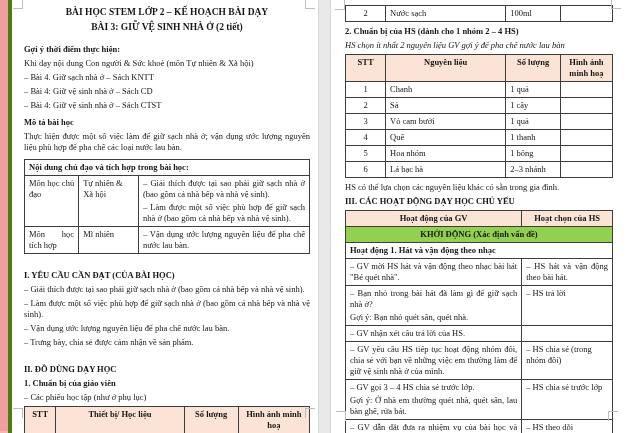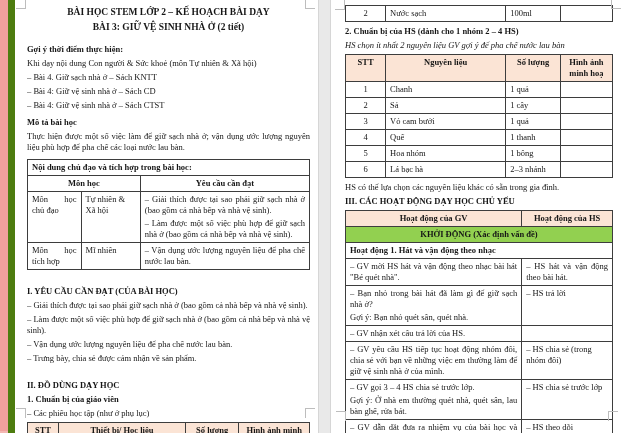--- a/index.html
+++ b/index.html
@@ -5,21 +5,21 @@
   html,body{margin:0;padding:0;}
   body{
     width:640px;height:433px;position:relative;overflow:hidden;
     background:#ffffff;
     font-family:"Liberation Serif","DejaVu Serif",serif;
     color:#161616;
   }
   .pink-strip{position:absolute;left:0;top:0;width:8px;height:433px;background:#f0a09c;}
   .pink-bottom{position:absolute;left:0;bottom:0;width:640px;height:2px;background:#f4b6b2;}
   .page{position:absolute;top:0;height:433px;background:#ffffff;box-sizing:border-box;overflow:hidden;}
-  .page.left{left:8px;width:310px;border-left:7px solid #4d7c0f;padding:4px 8px 0 12px;}
+  .page.left{left:8px;width:310px;border-left:4px solid #4d7c0f;padding:4px 8px 0 12px;}
   .gap{position:absolute;left:318px;top:0;width:13px;height:433px;background:#e9e9e9;
        border-left:1px solid #d6d6d6;border-right:1px solid #d6d6d6;box-sizing:border-box;}
   .page.right{left:331px;width:309px;padding:5px 27px 0 14px;}
 
   .mark{position:absolute;width:9px;height:9px;pointer-events:none;}
   .mark.tl{border-right:1px solid #bdbdbd;border-bottom:1px solid #bdbdbd;}
   .mark.tr{border-left:1px solid #bdbdbd;border-bottom:1px solid #bdbdbd;}
   .mark.bl{border-right:1px solid #bdbdbd;border-top:1px solid #bdbdbd;}
   .mark.br{border-left:1px solid #bdbdbd;border-top:1px solid #bdbdbd;}
   .left .mark.tl{left:1px;top:-1px;}   .left .mark.tr{right:3px;top:-1px;}
@@ -76,24 +76,20 @@
     <colgroup>
         <col style="width:19%">
         <col style="width:21%">
         <col style="width:60%">
       </colgroup>
     <tbody>
         <tr>
       <td colspan="3" class="bold">Nội dung chủ đạo và tích hợp trong bài học:</td>
     </tr>
     <tr>
-      <td colspan="2" class="bold center">Môn học</td>
-      <td class="bold center">Yêu cầu cần đạt</td>
-    </tr>
-    <tr>
       <td class="cell-just">Môn học chủ đạo</td>
       <td>Tự nhiên &amp; Xã hội</td>
       <td class="cell-just">
         <p>– Giải thích được tại sao phải giữ sạch nhà ở (bao gồm cả nhà bếp và nhà vệ sinh).</p>
         <p>– Làm được một số việc phù hợp để giữ sạch nhà ở (bao gồm cả nhà bếp và nhà vệ sinh).</p>
       </td>
     </tr>
     <tr>
       <td class="cell-just">Môn học tích hợp</td>
       <td>Mĩ nhiên</td>
@@ -218,21 +214,21 @@
   <p class="h-bold">III. CÁC HOẠT ĐỘNG DẠY HỌC CHỦ YẾU</p>
 
   <table class="tbl">
     <colgroup>
         <col style="width:66%">
         <col style="width:34%">
       </colgroup>
     <tbody>
         <tr>
       <td class="peach">Hoạt động của GV</td>
-      <td class="peach">Hoạt động của HS</td>
+      <td class="peach">Hoạt chọn của HS</td>
     </tr>
     <tr>
       <td colspan="2" class="green">KHỞI ĐỘNG (Xác định vấn đề)</td>
     </tr>
     <tr>
       <td colspan="2" class="bold">Hoạt động 1. Hát và vận động theo nhạc</td>
     </tr>
     <tr>
       <td class="cell-just">
         <p>– GV mời HS hát và vận động theo nhạc bài hát "Bé quét nhà".</p>

